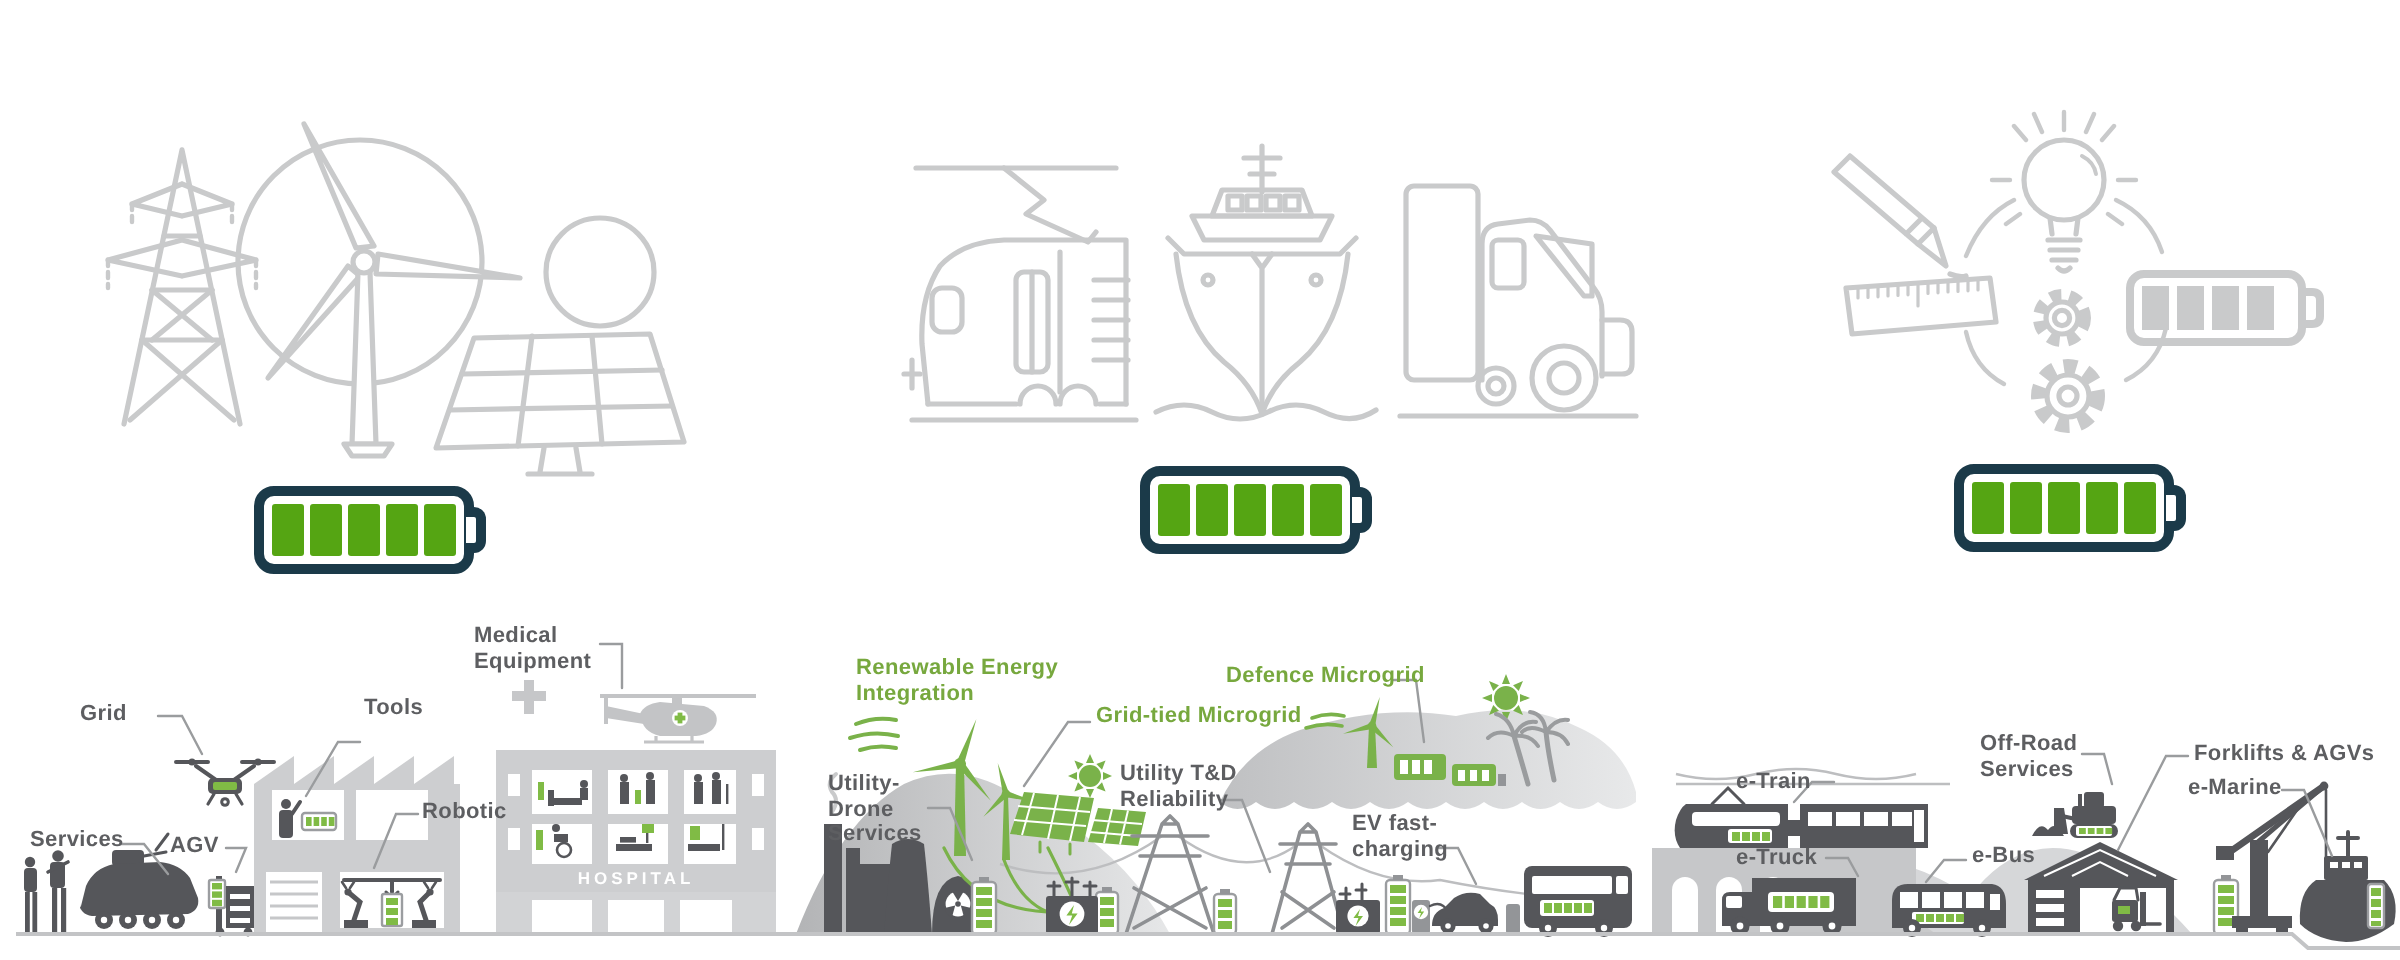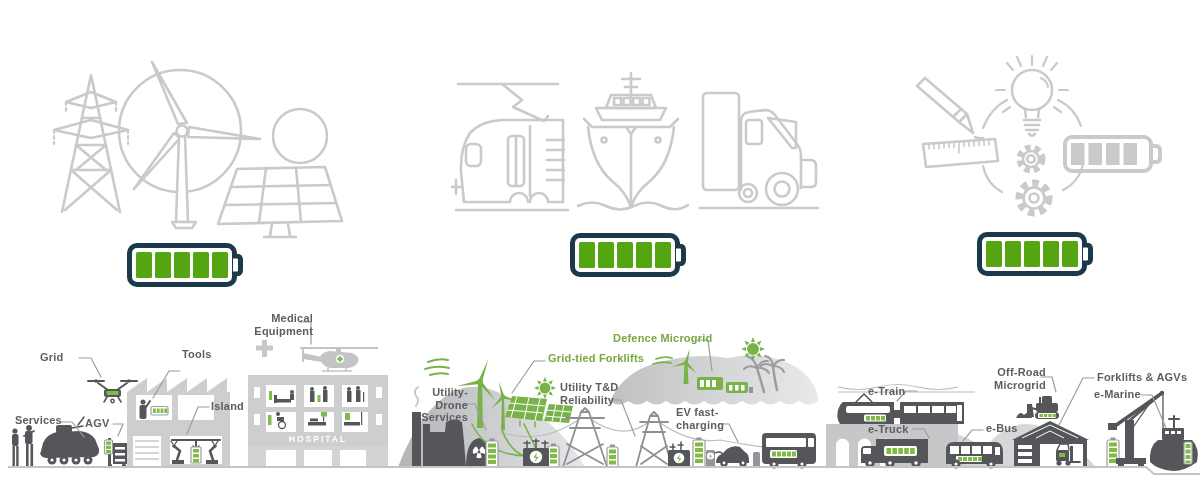--- a/index.html
+++ b/index.html
@@ -24,21 +24,21 @@
   .dkl{stroke:var(--dark_gray);fill:none;stroke-linecap:round;}
   .lead{stroke:#9a9c9e;stroke-width:1.2;fill:none;stroke-linecap:round;}
   .wire{stroke:#bdbec0;stroke-width:1.2;fill:none;}
   .twr{stroke:#8e9093;stroke-width:1.8;fill:none;stroke-linecap:round;}
   .gl{stroke:var(--scene_green);fill:none;stroke-linecap:round;}
   .cellbox{fill:#fff;stroke:#9b9da0;stroke-width:1.2;}
   
   .lbl{position:absolute;font-size:11px;line-height:1.14;font-weight:700;letter-spacing:.2px;
        color:var(--label_gray);white-space:pre-line;}
   .lbl.green{color:var(--label_green);}
-  .lbl.center{text-align:right;}
+  .lbl.center{text-align:left;}
   .hosp{fill:#fff;font-family:"Liberation Sans",sans-serif;font-size:8.5px;font-weight:700;
         letter-spacing:2px;text-anchor:middle;}
 </style>
 </head>
 <body>
 
 <div id="stage">
 
   <section>
     <svg class="art" style="left:30px;top:50px" width="330" height="190" viewBox="0 0 330 190">
@@ -668,32 +668,34 @@
       <path d="M983,130 h-11 L963,141"></path>
       <path d="M1094,78 h-11 L1059,125"></path>
       <path d="M1141,95 h11 L1166,128"></path>
     </g>
   </svg>
 
   <div class="lbl" style="left:40px;top:351px">Grid</div>
   <div class="lbl" style="left:15px;top:414px">Services</div>
   <div class="lbl" style="left:85px;top:417px">AGV</div>
   <div class="lbl" style="left:182px;top:348px">Tools</div>
-  <div class="lbl" style="left:211px;top:400px">Island</div>
+  <div class="lbl" style="left:211px;top:400px">Robotic</div>
   <div class="lbl center" style="left:237px;top:312px;width:76px">Medical
 Equipment</div>
-  <div class="lbl green" style="left:548px;top:352px">Grid-tied Forklifts</div>
+  <div class="lbl green" style="left:428px;top:328px">Renewable Energy
+Integration</div>
+  <div class="lbl green" style="left:548px;top:352px">Grid-tied Microgrid</div>
   <div class="lbl center" style="left:414px;top:386px;width:54px">Utility-
 Drone
 Services</div>
   <div class="lbl" style="left:560px;top:381px">Utility T&amp;D
 Reliability</div>
   <div class="lbl green" style="left:613px;top:332px">Defence Microgrid</div>
   <div class="lbl" style="left:676px;top:406px">EV fast-
 charging</div>
   <div class="lbl" style="left:868px;top:385px">e-Train</div>
   <div class="lbl" style="left:868px;top:423px">e-Truck</div>
   <div class="lbl center" style="left:990px;top:366px;width:56px">Off-Road
-Microgrid</div>
+Services</div>
   <div class="lbl" style="left:986px;top:422px">e-Bus</div>
   <div class="lbl" style="left:1097px;top:371px">Forklifts &amp; AGVs</div>
   <div class="lbl" style="left:1094px;top:388px">e-Marine</div>
 </div>
 
 </body></html>

